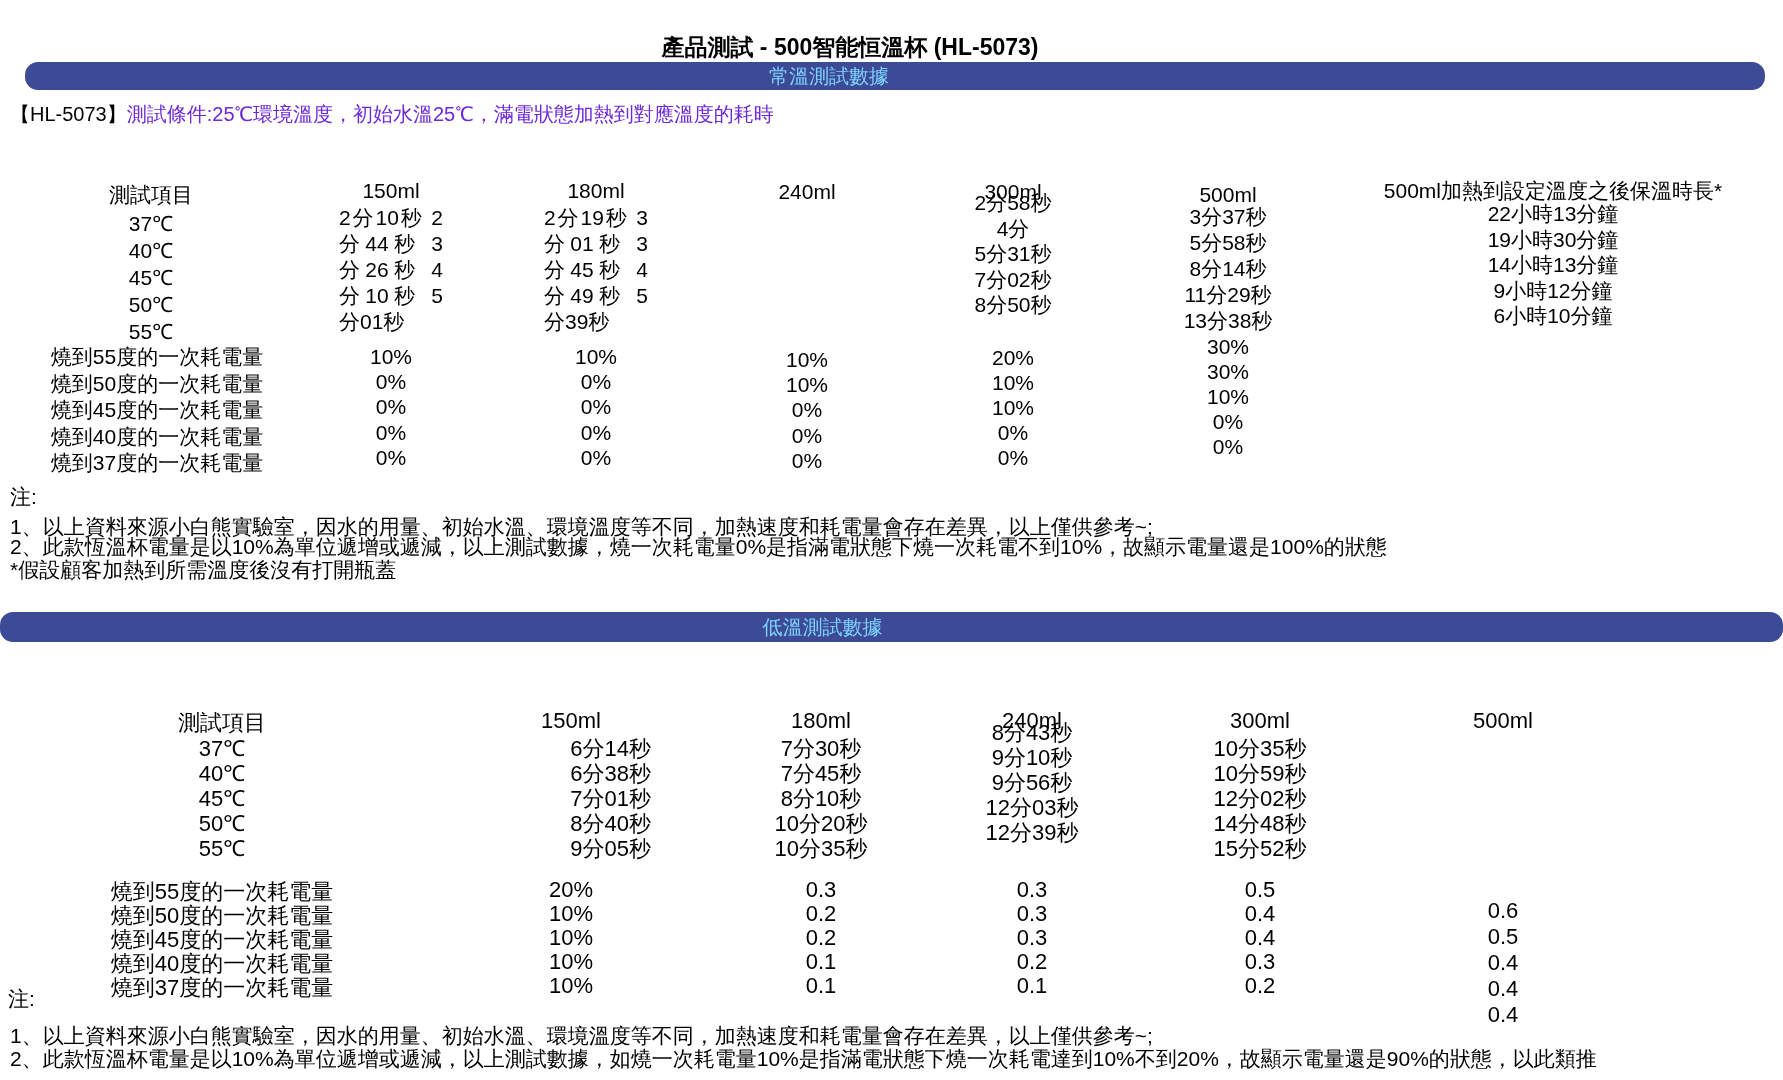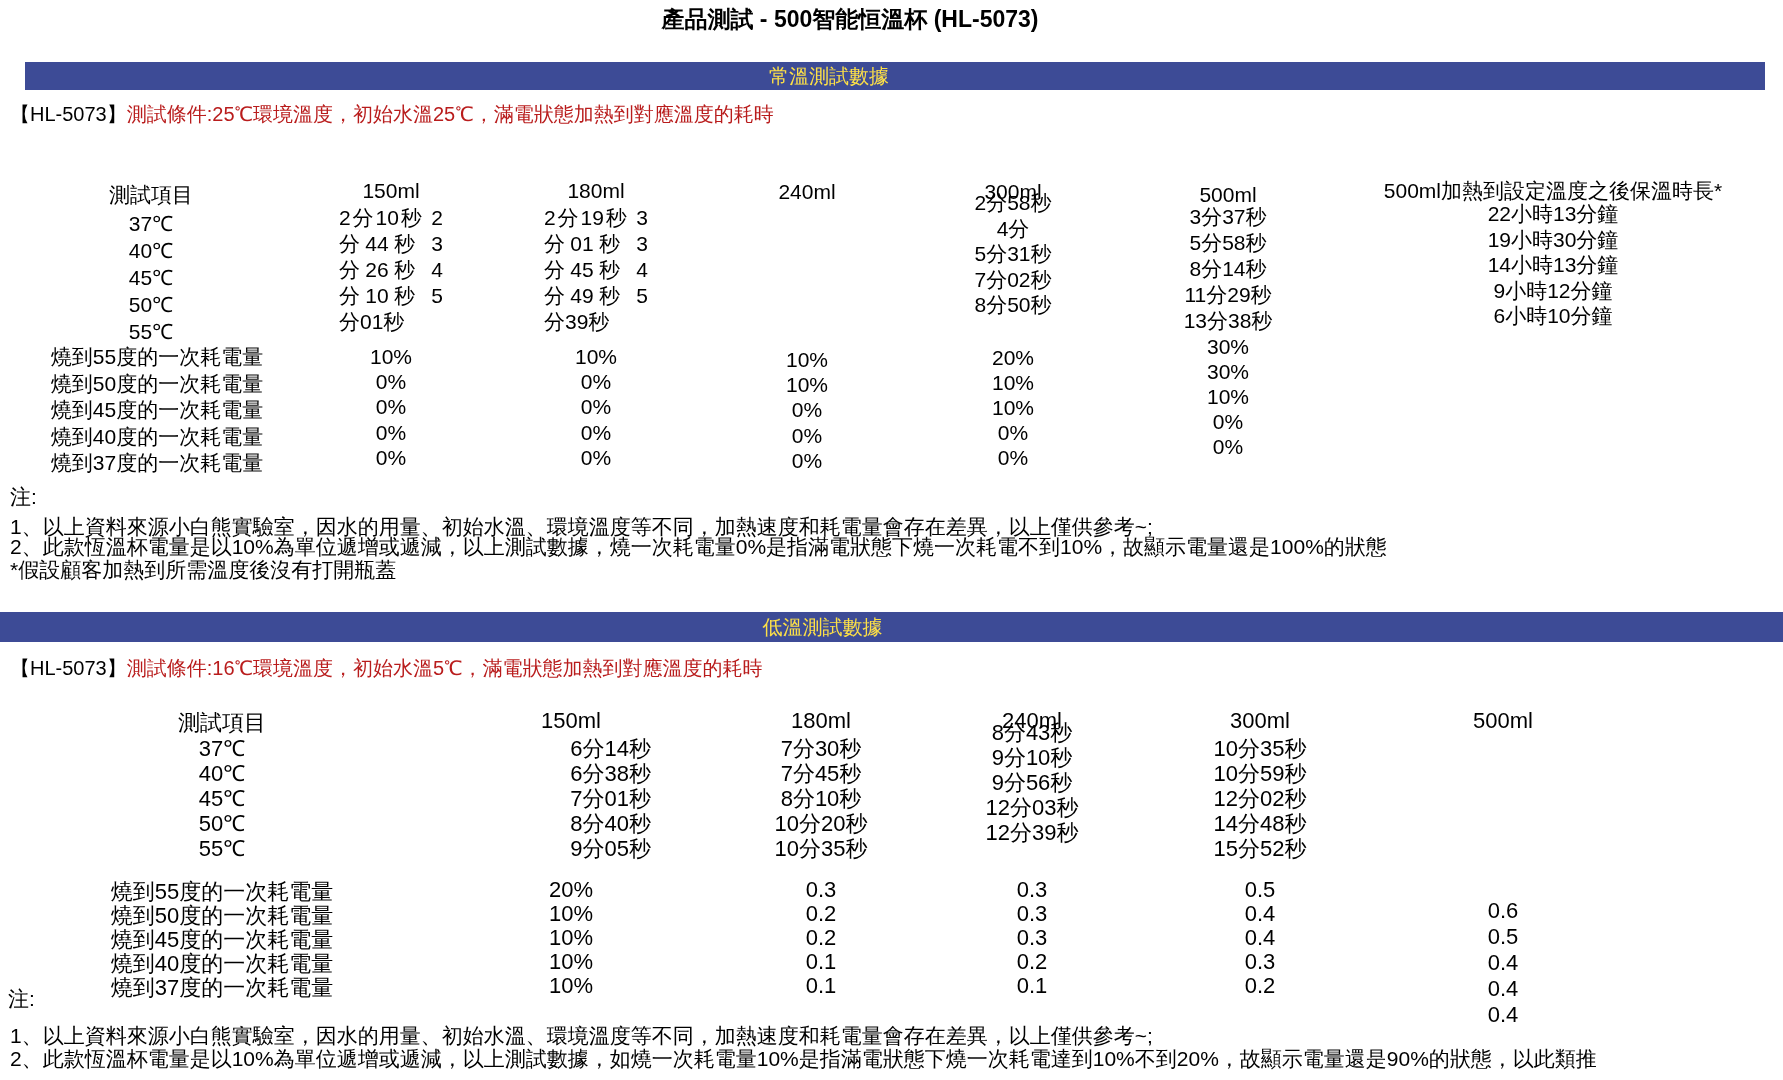--- a/index.html
+++ b/index.html
@@ -1,26 +1,26 @@
 <!DOCTYPE html>
 <html><head>
 <meta charset="utf-8">
 <style>
   html,body{margin:0;padding:0;background:#fff;}
   .page{
     position:relative;width:1783px;height:1080px;background:#ffffff;
     font-family:"Liberation Sans", sans-serif;color:#000;overflow:hidden;
   }
   .abs{position:absolute;}
-  .title{left:0;width:1700px;top:4px;text-align:center;font-size:23px;font-weight:bold;}
-  .bar{background:#3d4b96;color:#fde047;font-size:20px;text-align:center;}
+  .title{left:0;width:1700px;top:32px;text-align:center;font-size:23px;font-weight:bold;}
+  .bar{background:#3d4b96;color:#7dd3fc;font-size:20px;text-align:center;border-radius:13px;}
   .bar1{left:25px;top:62px;width:1740px;height:28px;line-height:28px;padding-right:132px;box-sizing:border-box;}
   .bar2{left:0;top:612px;width:1783px;height:30px;line-height:30px;padding-right:170px;box-sizing:border-box;padding-left:32px;}
   .cond{font-size:20px;white-space:nowrap;}
-  .cond .red{color:#b91c1c;}
+  .cond .red{color:#6d28d9;}
   .t1{font-size:21px;}
   .t2{font-size:22px;}
   .col{text-align:center;}
   .hdr{text-align:center;}
   .lines > div{height:var(--lh);line-height:var(--lh);}
   .jblock > div{text-align:justify;text-align-last:justify;}
   .jblock > div:last-child{text-align-last:left;}
   .note{font-size:21px;white-space:nowrap;line-height:24px;}
 </style>
 </head>
@@ -138,23 +138,20 @@
 
   <div class="abs note" style="left:10px;top:485px;">注:</div>
   <div class="abs note" style="left:10px;top:515px;">1、以上資料來源小白熊實驗室，因水的用量、初始水溫、環境溫度等不同，加熱速度和耗電量會存在差異，以上僅供參考~;</div>
   <div class="abs note" style="left:10px;top:535px;">2、此款恆溫杯電量是以10%為單位遞增或遞減，以上測試數據，燒一次耗電量0%是指滿電狀態下燒一次耗電不到10%，故顯示電量還是100%的狀態</div>
   <div class="abs note" style="left:10px;top:558px;">*假設顧客加熱到所需溫度後沒有打開瓶蓋</div>
 
   <div class="abs bar bar2">
     <span>低溫測試數據</span>
   </div>
 
-  <div class="abs cond" style="left:10px;top:655px;">
-    <span>【HL-5073】</span><span class="red">測試條件:16℃環境溫度，初始水溫5℃，滿電狀態加熱到對應溫度的耗時</span>
-  </div>
 
   <div class="abs t2 hdr" style="left:122px;top:708px;width:200px;">測試項目</div>
   <div class="abs t2 col lines" style="left:122px;top:736px;width:200px;--lh:25px;">
       <div>37℃</div>
       <div>40℃</div>
       <div>45℃</div>
       <div>50℃</div>
       <div>55℃</div>
     </div>
   <div class="abs t2 col lines" style="left:37px;top:880px;width:370px;--lh:24px;">

